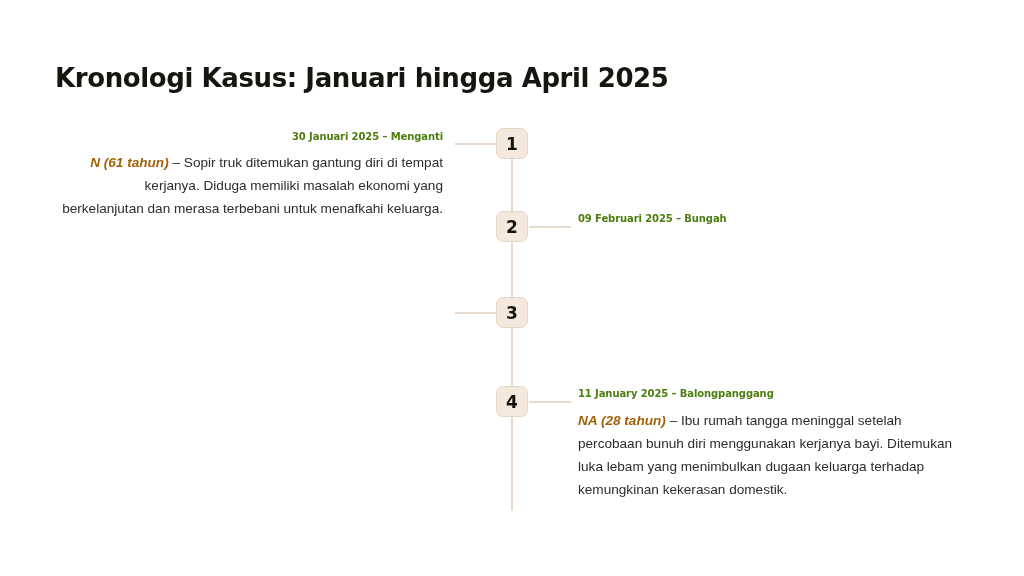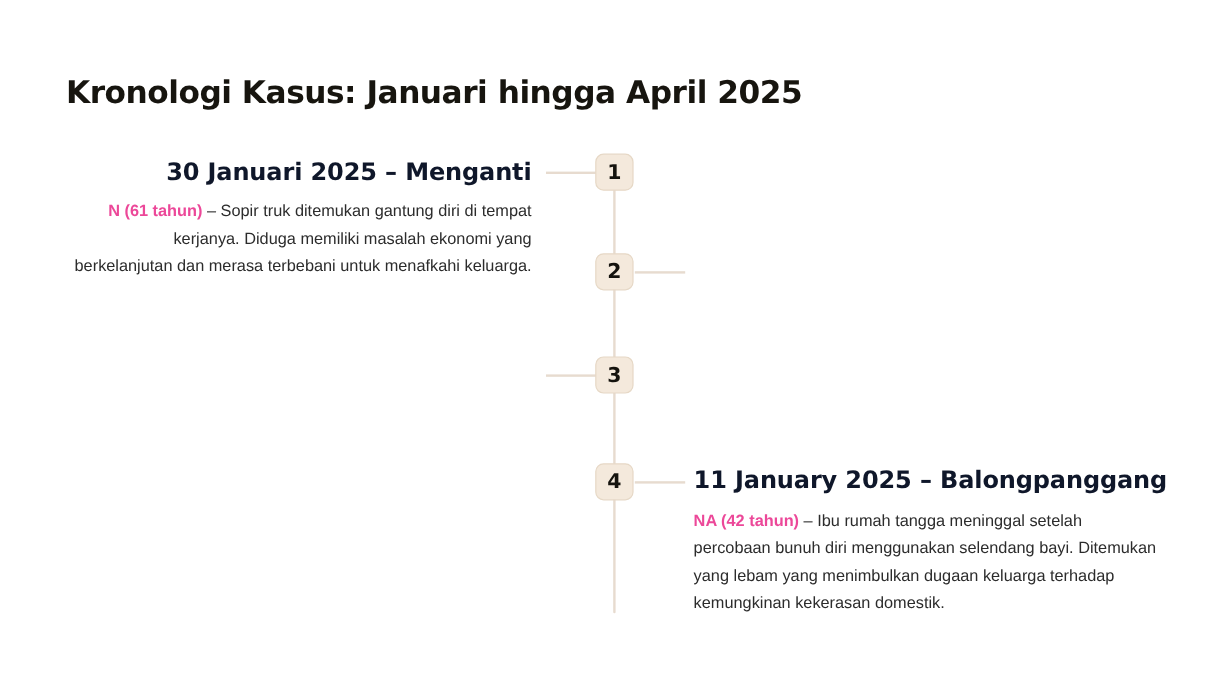--- a/index.html
+++ b/index.html
@@ -71,37 +71,38 @@
     background: #e7dbcf;
     z-index: 1;
   }
 
   
   .entry {
     position: absolute;
   }
   .entry-heading {
     font-family: "DejaVu Sans", sans-serif;
-    font-size: 20px;
+    font-size: 10px;
     font-weight: bold;
-    color: #0f172a;
+    color: #4d7c0f;
     letter-spacing: -0.1px;
     margin: 0 0 9px 0;
     white-space: nowrap;
   }
   .entry-body {
     font-family: "Liberation Sans", sans-serif;
     font-size: 13.6px;
     line-height: 23px;
     color: #2c2c2c;
     margin: 0;
   }
   .entry-body .who {
     font-weight: bold;
-    color: #ec4899;
+    color: #a16207;
+    font-style: italic;
   }
 
   .side-left {
     text-align: right;
   }
   .side-right {
     text-align: left;
   }
 
   
@@ -133,23 +134,24 @@
   <div class="marker" style="left:496px; top:386px;">4</div>
 
   <div class="entry side-left" id="entry-1">
     <div class="entry-heading">30 Januari 2025 – Menganti</div>
     <p class="entry-body">
       <span class="who">N (61 tahun)</span><span> – </span><span>Sopir truk ditemukan gantung diri di tempat kerjanya. Diduga memiliki masalah ekonomi yang berkelanjutan dan merasa terbebani untuk menafkahi keluarga.</span>
     </p>
   </div>
 
   <div class="entry side-right" id="entry-2">
+    <div class="entry-heading">09 Februari 2025 – Bungah</div>
   </div>
 
 
   <div class="entry side-right" id="entry-4">
     <div class="entry-heading">11 January 2025 – Balongpanggang</div>
     <p class="entry-body">
-      <span class="who">NA (42 tahun)</span><span> – </span><span>Ibu rumah tangga meninggal setelah percobaan bunuh diri menggunakan selendang bayi. Ditemukan yang lebam yang menimbulkan dugaan keluarga terhadap kemungkinan kekerasan domestik.</span>
+      <span class="who">NA (28 tahun)</span><span> – </span><span>Ibu rumah tangga meninggal setelah percobaan bunuh diri menggunakan kerjanya bayi. Ditemukan luka lebam yang menimbulkan dugaan keluarga terhadap kemungkinan kekerasan domestik.</span>
     </p>
   </div>
 
 </div>
 
 </body></html>

